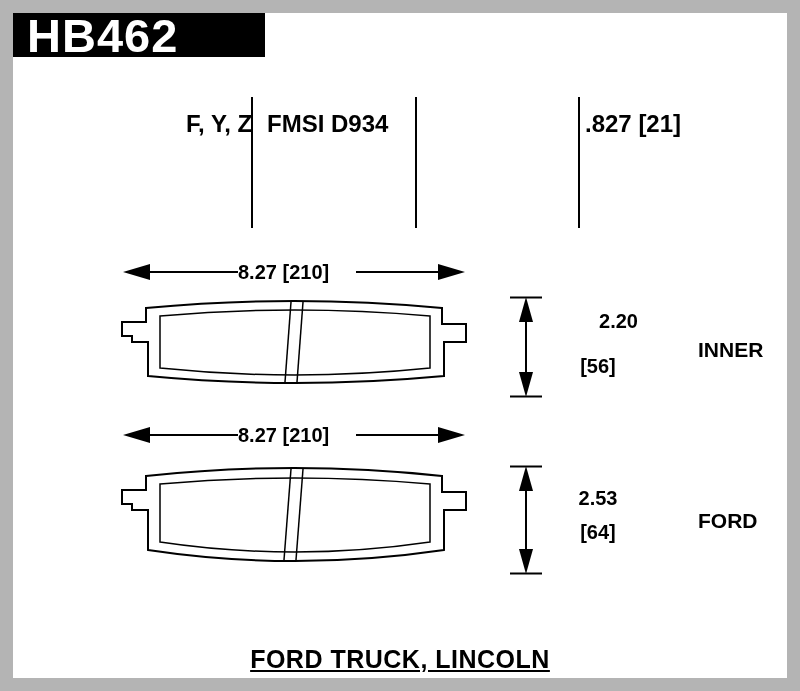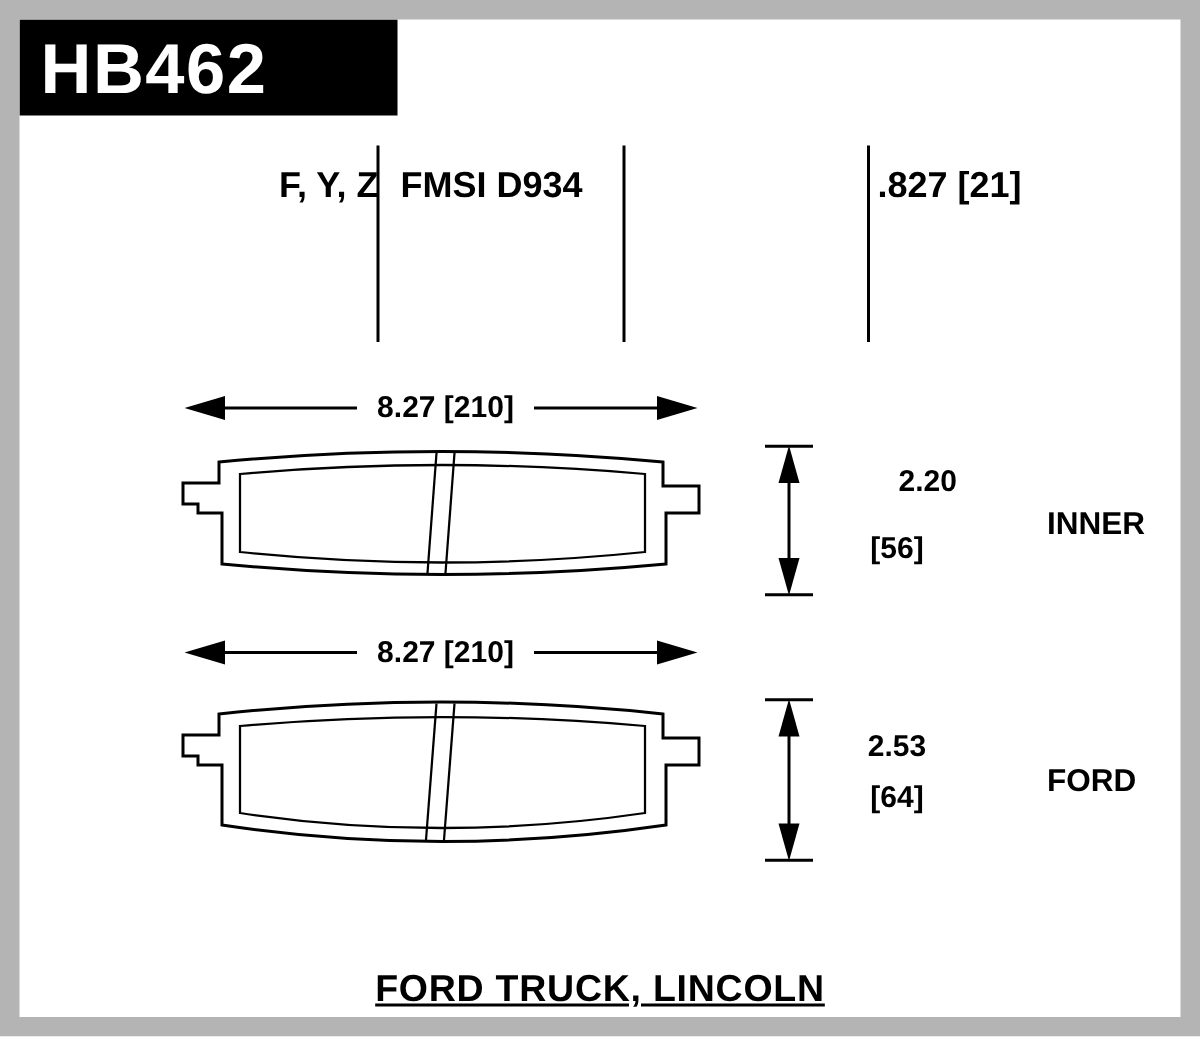--- a/index.html
+++ b/index.html
@@ -11,34 +11,34 @@
     overflow:hidden;
   }
   .frame{
     position:absolute;inset:0;
     border:13px solid #b4b4b4;
     pointer-events:none;
     z-index:5;
   }
   .abs{position:absolute;}
   .part-box{
-    left:13px;top:13px;width:252px;height:64px;
+    left:13px;top:13px;width:252px;height:44px;
     background:#000;color:#fff;
     display:flex;align-items:center;
     padding-left:14px;box-sizing:border-box;
     font-size:47px;font-weight:bold;letter-spacing:1px;
   }
   .spec-text{
     font-size:24px;font-weight:bold;white-space:nowrap;
   }
   .vline{
     width:2px;background:#000;
   }
   .dim-text{
-    font-size:20px;font-weight:bold;text-align:center;
+    font-size:20px;font-weight:bold;text-align:left;
     background:#fff;z-index:3;line-height:24px;white-space:nowrap;
   }
   .side-label{
     font-size:21px;font-weight:bold;white-space:nowrap;
   }
   .thick-label{
     font-size:20px;font-weight:bold;text-align:center;width:80px;white-space:nowrap;
   }
   .footer-text{
     left:0;top:645px;width:800px;text-align:center;

